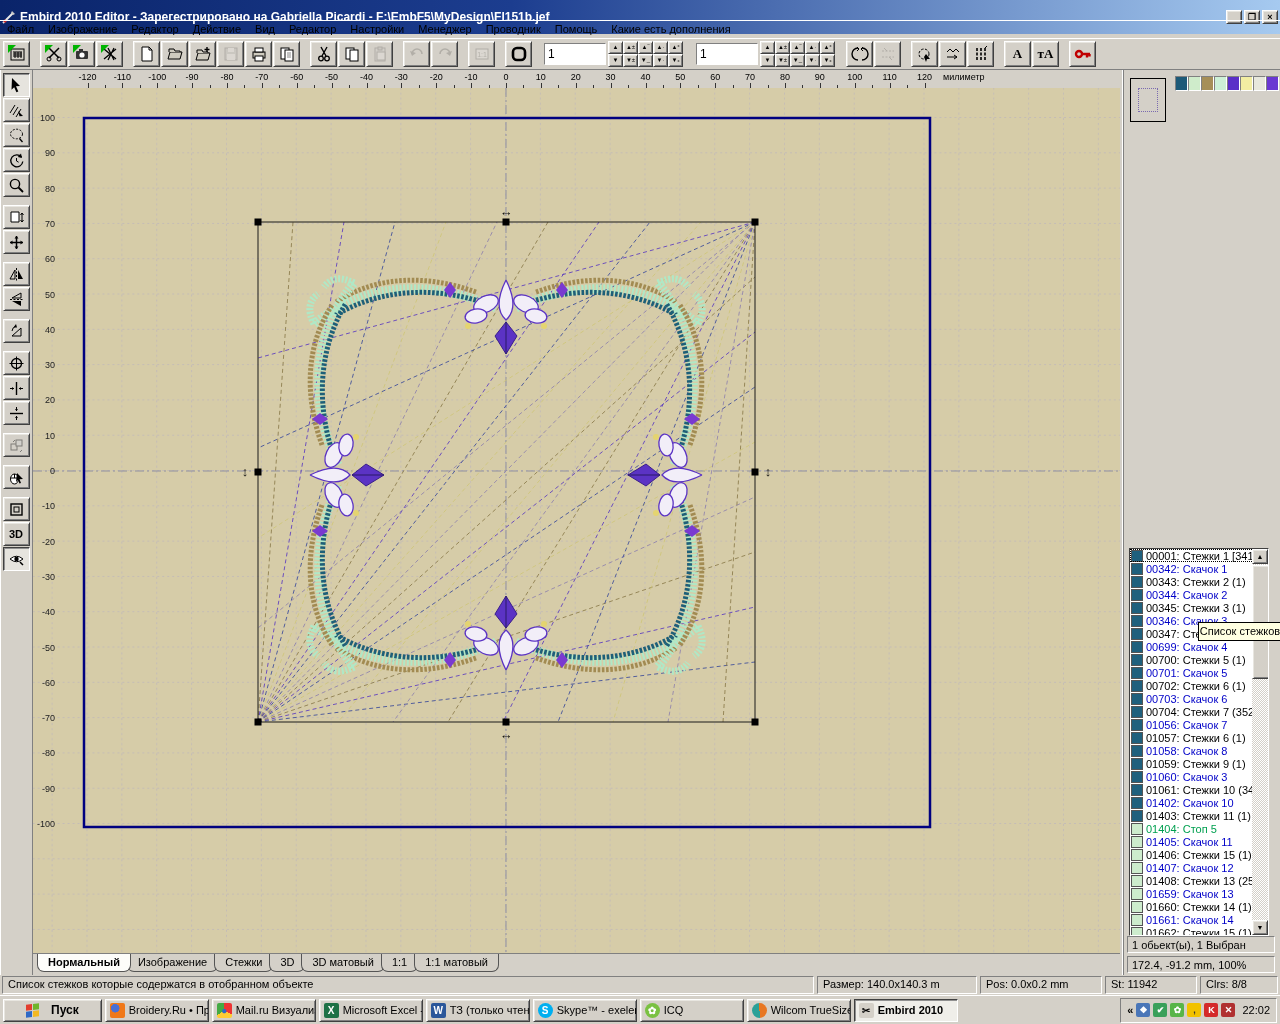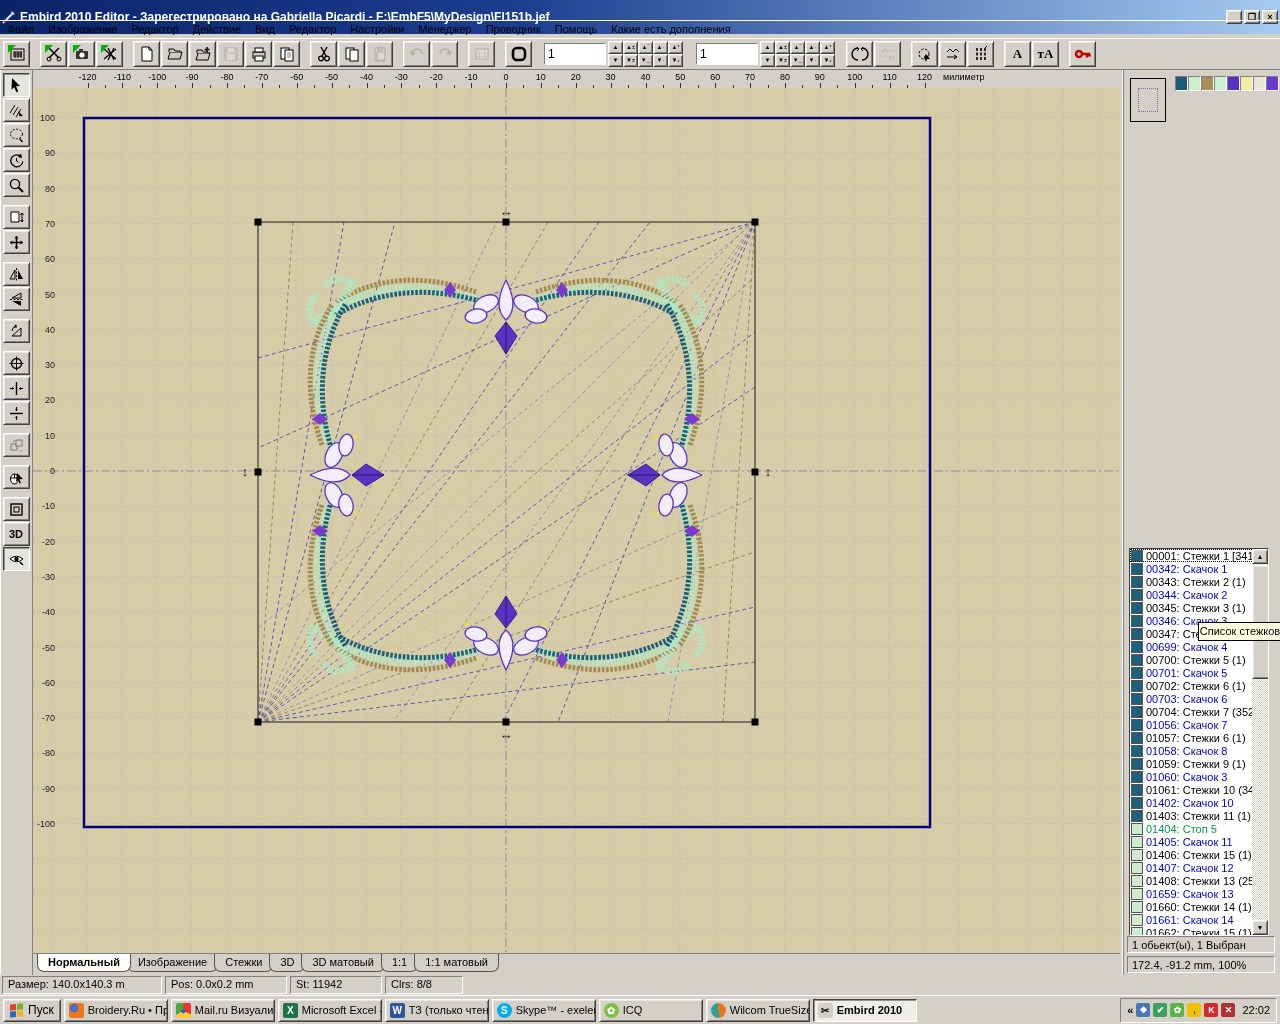--- a/index.html
+++ b/index.html
@@ -79,21 +79,21 @@
   .vtab{height:17px;line-height:16px;padding:0 10px;margin-right:-4px;background:#d4d0c8;
     border:1px solid #555;border-top:none;border-radius:0 0 7px 7px;position:relative;}
   .vtab.active{background:#fdfdfa;font-weight:bold;z-index:2;}
   
   #statusbar{position:absolute;left:0;top:975px;width:1280px;height:20px;background:#d4d0c8;
     display:flex;align-items:center;padding:1px 2px;box-sizing:border-box;gap:3px;}
   .sbox{height:16px;line-height:15px;padding:0 5px;white-space:nowrap;overflow:hidden;}
   
   #taskbar{position:absolute;left:0;top:995px;width:1280px;height:29px;background:#d4d0c8;
     border-top:1px solid #fff;display:flex;align-items:center;padding:2px 3px;box-sizing:border-box;gap:3px;}
-  #startbtn{height:23px;display:flex;align-items:center;padding:0 6px;font-weight:normal;font-size:12px;gap:5px;}
+  #startbtn{height:23px;display:flex;align-items:center;padding:0 22px;font-weight:bold;font-size:12px;gap:12px;}
   .winflag{display:grid;grid-template-columns:6px 6px;grid-auto-rows:6px;gap:1px;transform:skewY(-6deg);}
   .winflag i{display:block;}
   .taskapp{height:23px;flex:0 0 104px;display:flex;align-items:center;padding:0 4px;gap:4px;
     font-size:11px;white-space:nowrap;overflow:hidden;}
   .taskapp.active{background:#efeee9;font-weight:bold;border-color:#404040 #ffffff #ffffff #404040;}
   .appicon{width:15px;height:15px;flex:none;display:flex;align-items:center;justify-content:center;
     font-size:10px;font-weight:bold;color:#fff;border-radius:2px;}
   #tray{margin-left:auto;height:23px;display:flex;align-items:center;gap:3px;padding:0 6px;}
   .trayicon{width:14px;height:14px;display:flex;align-items:center;justify-content:center;
     font-size:9px;font-weight:bold;color:#fff;border-radius:2px;}
@@ -887,20 +887,21 @@
       <span class="vtab active">Нормальный</span>
       <span class="vtab">Изображение</span>
       <span class="vtab">Стежки</span>
       <span class="vtab">3D</span>
       <span class="vtab">3D матовый</span>
       <span class="vtab">1:1</span>
       <span class="vtab">1:1 матовый</span>
     </div>
 
   <div id="statusbar">
+    <div class="sbox sunken" style="flex:1;">Список стежков которые содержатся в отобранном объекте</div>
     <div class="sbox sunken" style="width:148px;">Размер: 140.0x140.3 m</div>
     <div class="sbox sunken" style="width:110px;">Pos: 0.0x0.2 mm</div>
     <div class="sbox sunken" style="width:80px;">St: 11942</div>
     <div class="sbox sunken" style="width:66px;">Clrs: 8/8</div>
   </div>
 
   <div id="taskbar">
     <button id="startbtn" class="raised">
       <span class="winflag">
         <i style="background:#e33e2e;"></i>

